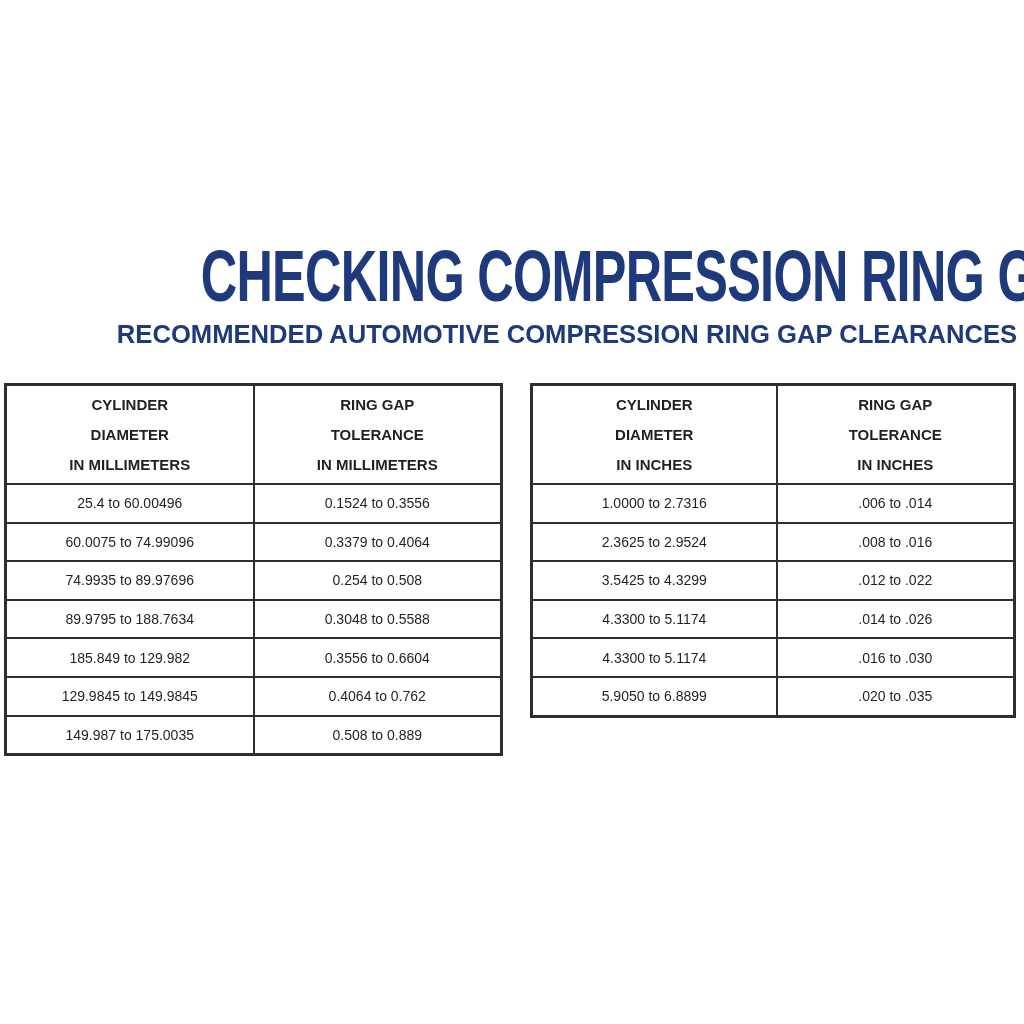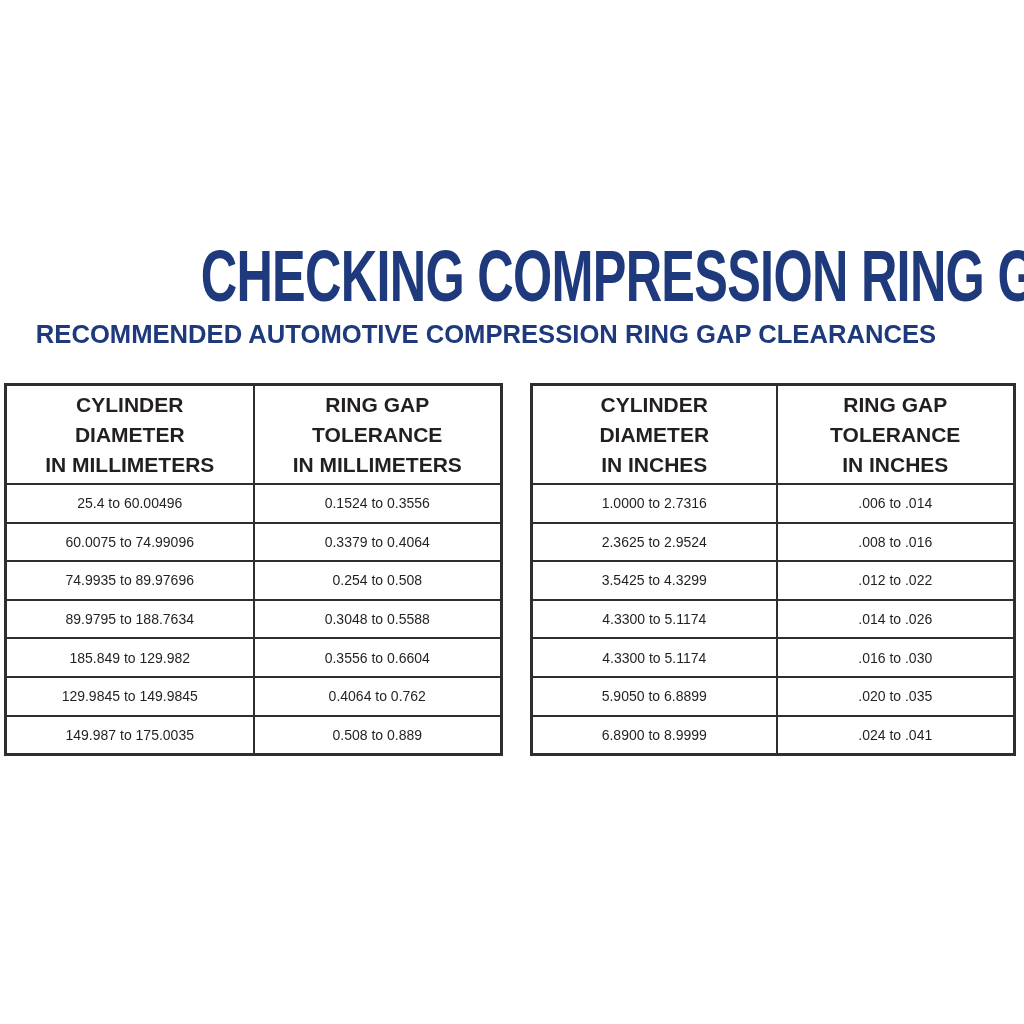--- a/index.html
+++ b/index.html
@@ -27,21 +27,21 @@
     display: inline-block;
     transform: scaleX(0.70);
     transform-origin: 50% 50%;
     letter-spacing: -1px;
   }
   .subtitle {
     position: absolute;
     top: 299px;
     left: 0;
     right: 0;
-    text-align: left;
+    text-align: right;
     color: #1e3a7c;
     font-weight: bold;
     font-size: 26px;
     line-height: 1;
     white-space: nowrap;
     margin-left: 29px;
   }
   .subtitle .squeeze {
     display: inline-block;
     transform: scaleX(0.985);
@@ -60,21 +60,21 @@
   table.spec th, table.spec td {
     border: 2px solid #2e2e2e;
     text-align: center;
     vertical-align: middle;
     color: #231f20;
     padding: 0;
     overflow: hidden;
   }
   table.spec th {
     height: 97px;
-    font-size: 21px;
+    font-size: 15px;
     font-weight: bold;
     line-height: 30px;
   }
   table.spec td {
     height: 36.6px;
     font-size: 14px;
     font-weight: normal;
     line-height: 1;
   }
   .hline { line-height: 30px; }
@@ -176,20 +176,16 @@
           <td>.014 to .026</td>
         </tr>
         <tr>
           <td>4.3300 to 5.1174</td>
           <td>.016 to .030</td>
         </tr>
         <tr>
           <td>5.9050 to 6.8899</td>
           <td>.020 to .035</td>
         </tr>
-        <tr>
-          <td>6.8900 to 8.9999</td>
-          <td>.024 to .041</td>
-        </tr>
       </tbody>
   </table>
 
 </div>
 
 </body></html>

